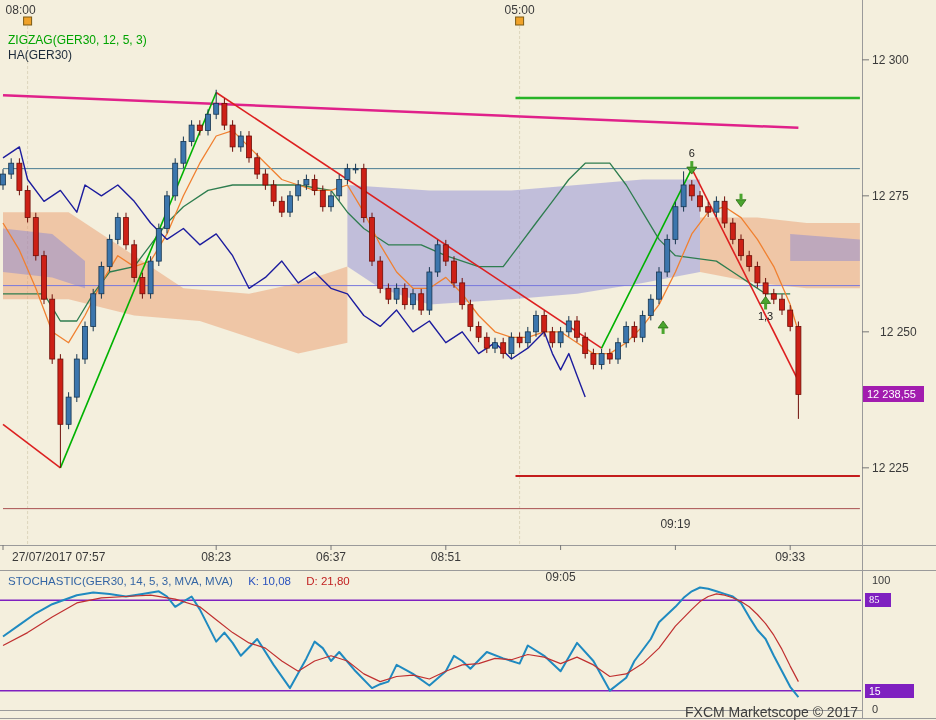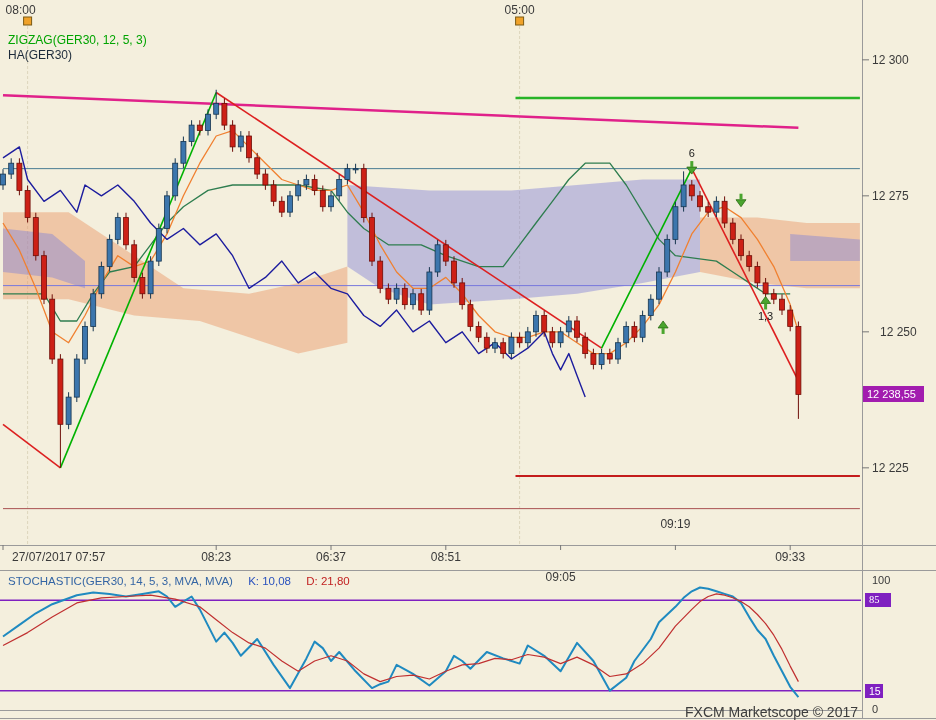--- a/index.html
+++ b/index.html
@@ -326,18 +326,18 @@
 
   <div class="stoch-header">
     <span class="stoch-title">STOCHASTIC(GER30, 14, 5, 3, MVA, MVA)</span>
     <span class="stoch-k">K: 10,08</span>
     <span class="stoch-d">D: 21,80</span>
   </div>
 
   <div id="stoch-axis">
       <div class="axis-label" style="left: 872px; top: 574px; font-size: 11px;">100</div>
       <div class="axis-label" style="left: 865px; top: 593.35px; width: 26px; height: 14px; background: rgb(127, 32, 192); color: rgb(255, 255, 255); font-size: 10.5px; line-height: 14px; padding-left: 4px; box-sizing: border-box; font-family: Liberation Serif, serif;">85</div>
-      <div class="axis-label" style="left: 865px; top: 683.65px; width: 18px; height: 14px; background: rgb(127, 32, 192); color: rgb(255, 255, 255); font-size: 10.5px; line-height: 14px; padding-left: 4px; box-sizing: border-box;">15</div>
+      <div class="axis-label" style="left: 865px; top: 683.65px; width: 49px; height: 14px; background: rgb(127, 32, 192); color: rgb(255, 255, 255); font-size: 10.5px; line-height: 14px; padding-left: 4px; box-sizing: border-box;">15</div>
       <div class="axis-label" style="left: 872px; top: 703px; font-size: 11px;">0</div>
     </div>
 
   <div class="watermark">FXCM Marketscope © 2017</div>
 </div>
 
 </body></html>

